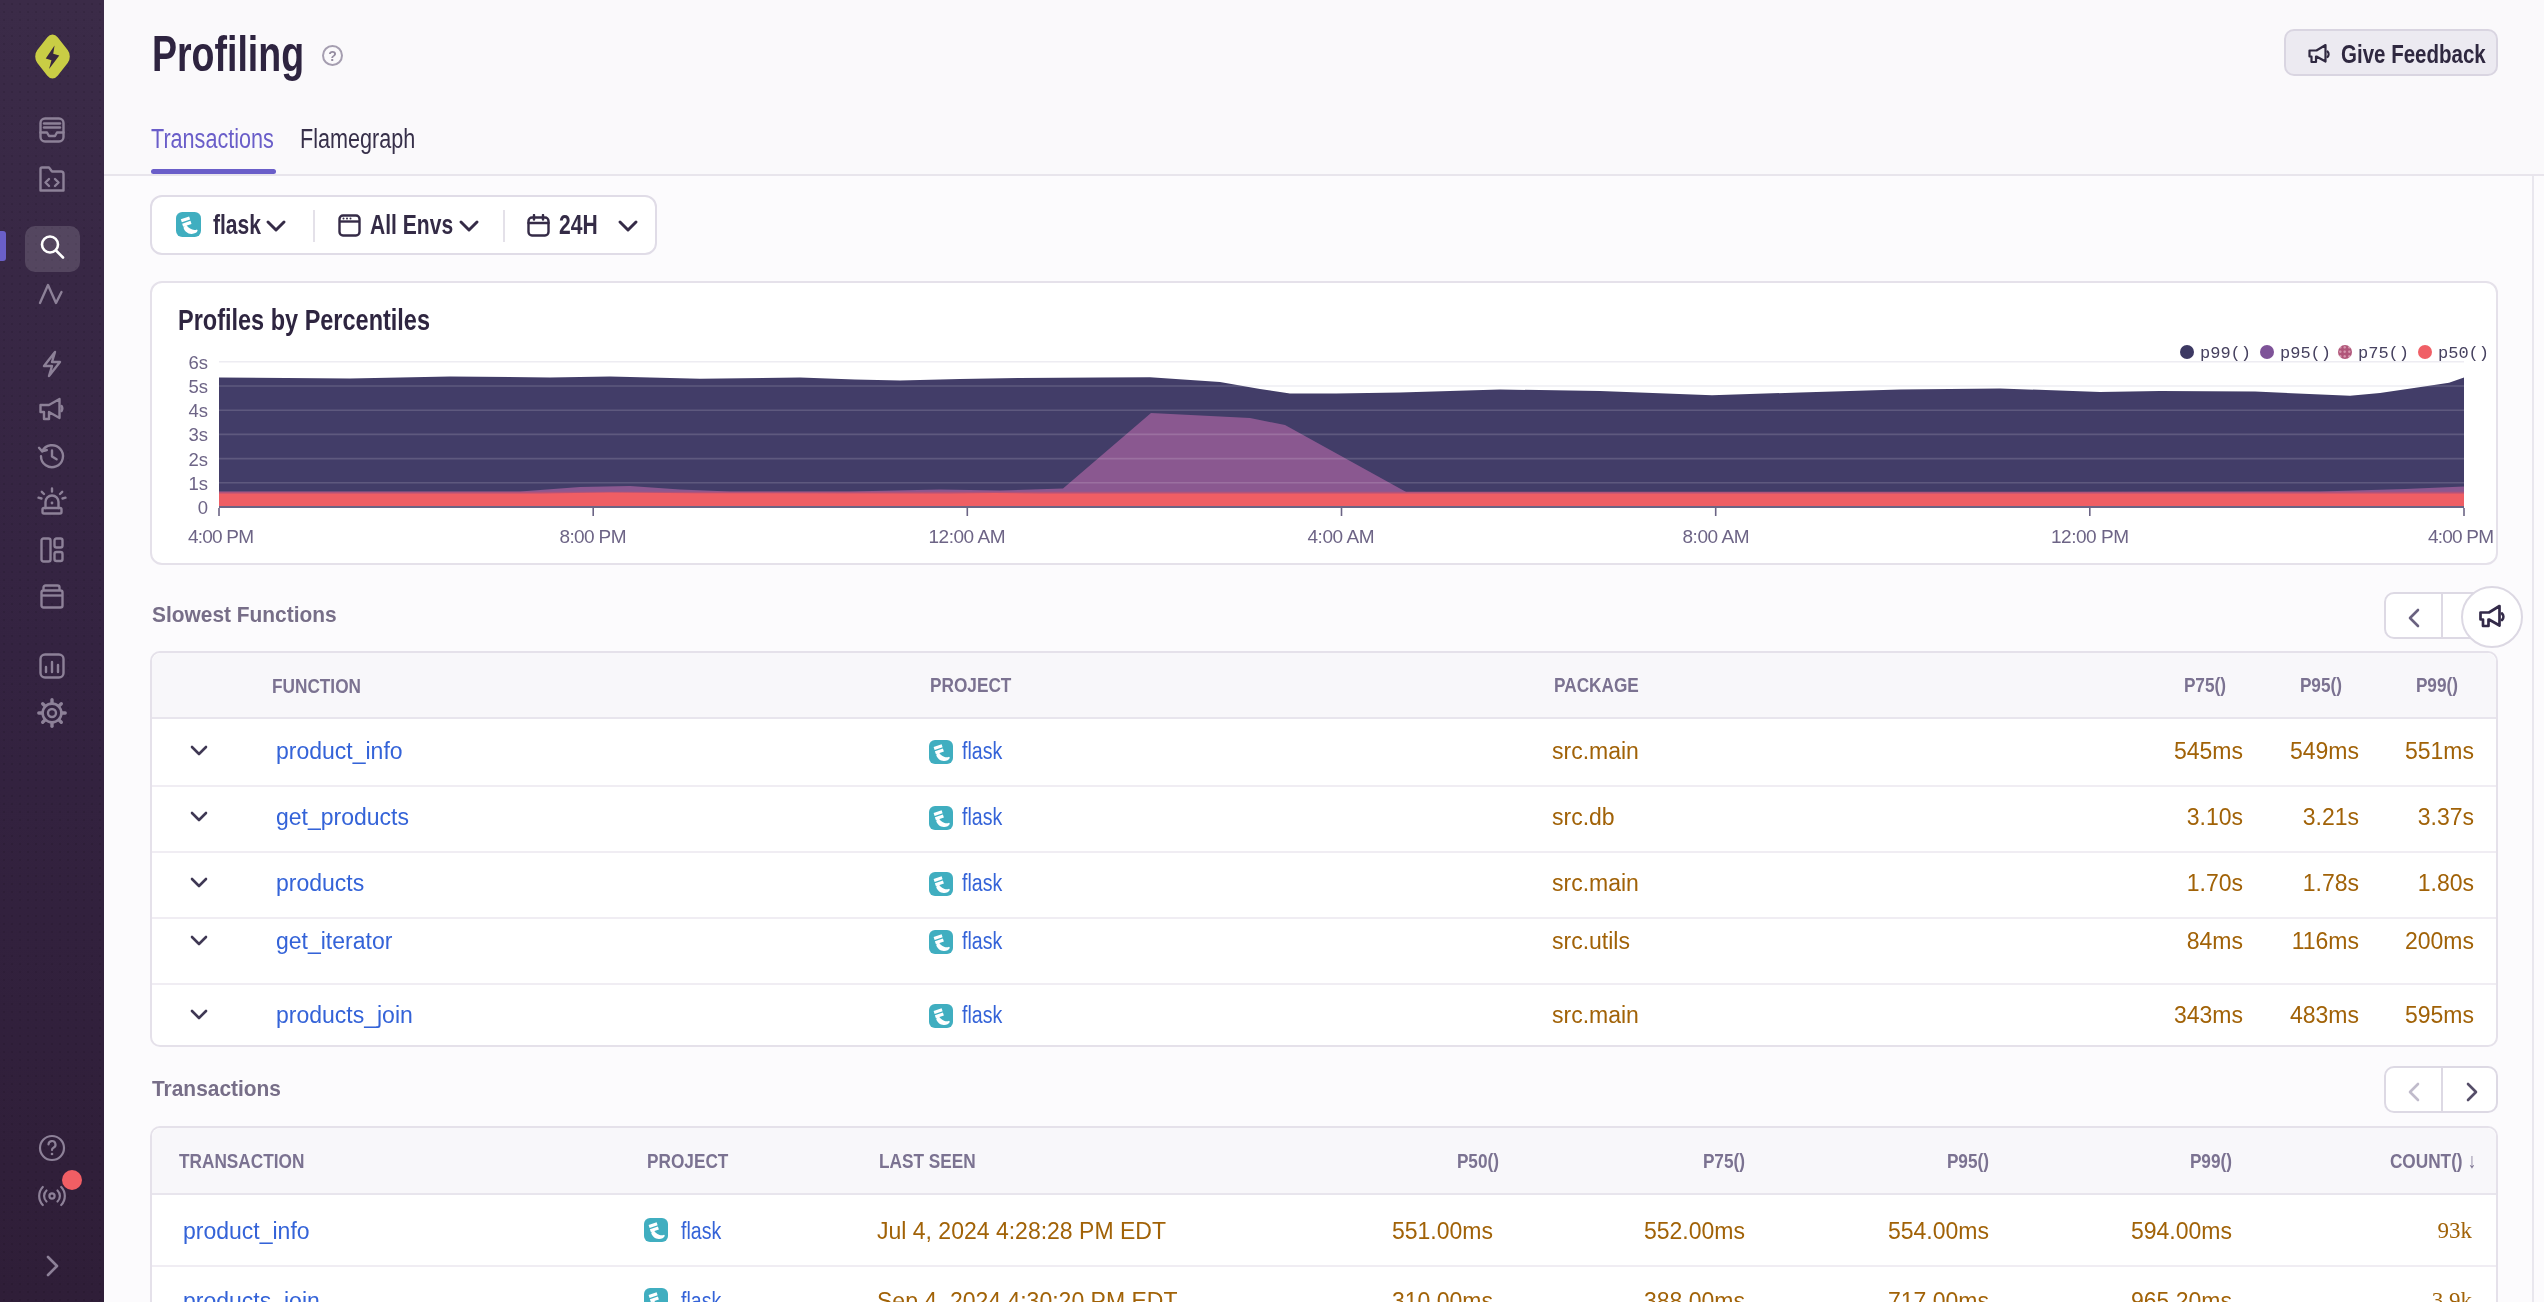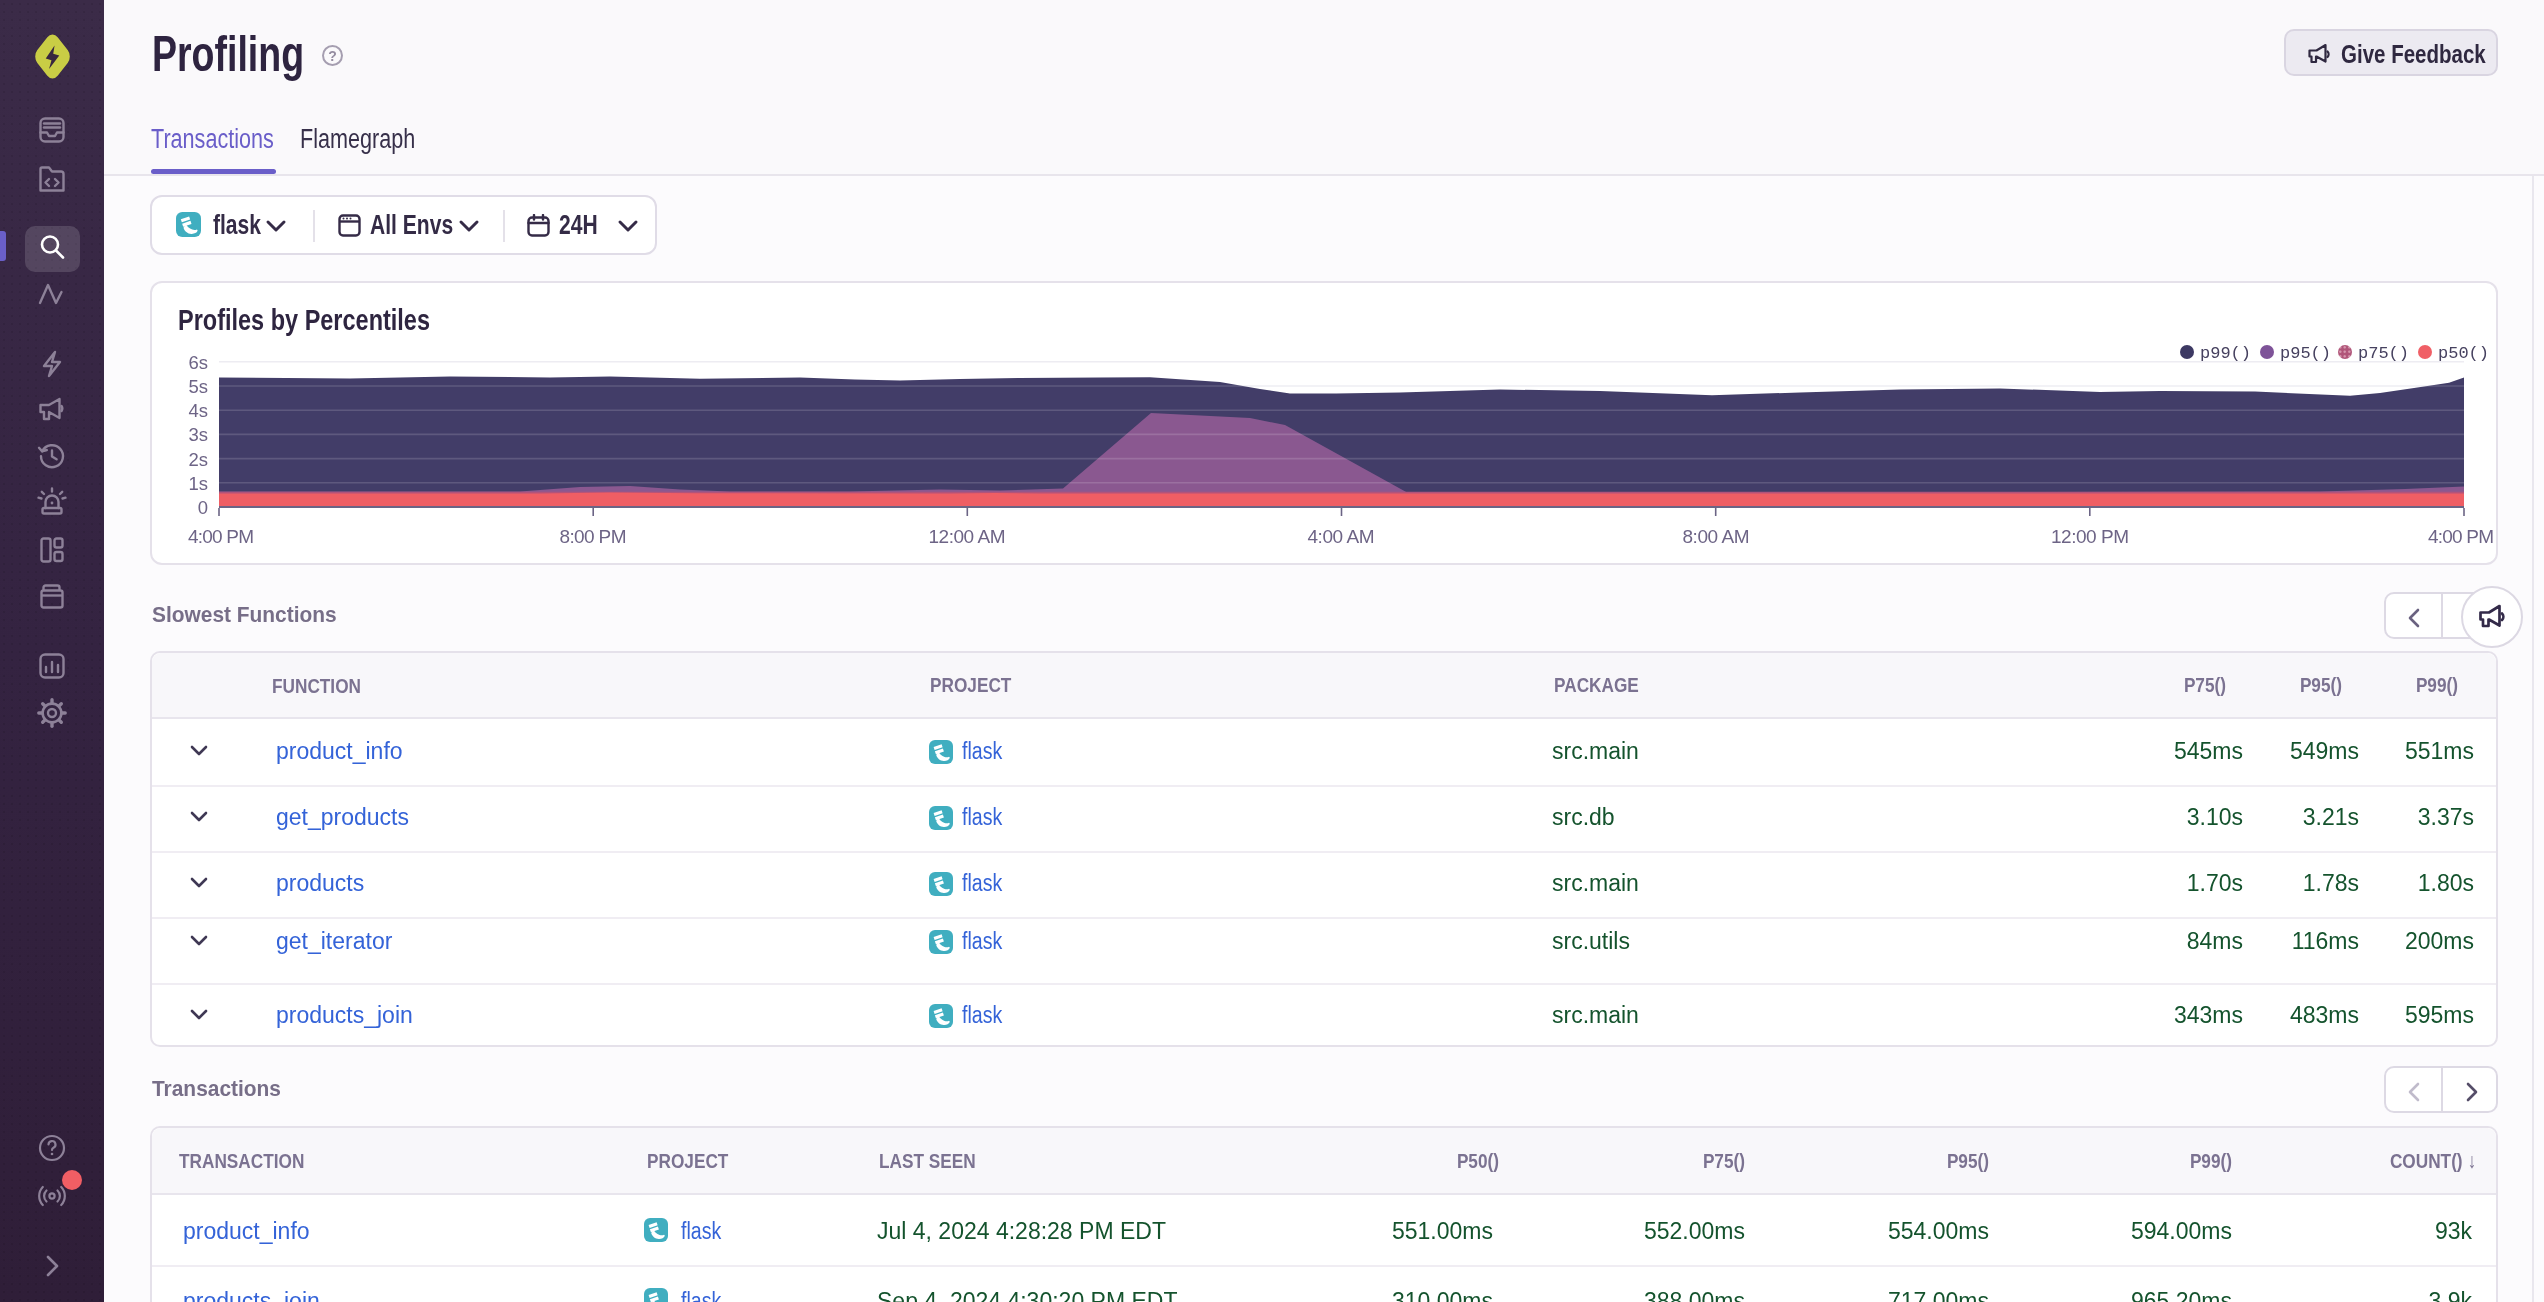--- a/index.html
+++ b/index.html
@@ -39,42 +39,42 @@
   
   .sechead { position:absolute; font-size:22px; font-weight:700; color:#776e88; transform:scaleX(0.95); transform-origin:0 50%; white-space:nowrap; }
   
   .pager { position:absolute; width:114px; height:47px; background:#fff; border:2px solid #ddd9e4; border-radius:10px; }
   .pager .mid { position:absolute; left:55px; top:0; width:2px; height:100%; background:#ddd9e4; }
   
   .table { position:absolute; left:150px; width:2348px; background:#fff; border:2px solid #e5e1ea; border-radius:10px; }
   .thead { position:absolute; left:0; top:0; width:100%; background:#f8f7fa; border-bottom:2px solid #e8e5ed; border-radius:9px 9px 0 0; }
   .th { position:absolute; font-size:21px; font-weight:700; color:#7b7291; transform:scaleX(0.82); transform-origin:0 50%; white-space:nowrap; }
   .th.r { text-align:right; transform-origin:100% 50%; }
-  .cell { position:absolute; font-size:23px; color:#14532d; white-space:nowrap; }
+  .cell { position:absolute; font-size:23px; color:#a16207; white-space:nowrap; }
   .pfx { transform:scaleX(0.85); transform-origin:0 50%; }
   .cell.r { text-align:right; }
   .link { color:#3463d8; }
   .rowline { position:absolute; left:0; width:100%; height:2px; background:#f0edf3; }
   .sfrow { position:absolute; left:0; width:100%; height:66px; }
   .txrow { position:absolute; left:0; width:100%; height:70px; }
   .sfrow .cell { top:19px; }
   .txrow .cell { top:23px; }
   .sfrow .fn { left:124px; }
   .sfrow .pfx, .txrow .pfx { }
   .sfrow .pkg { left:1400px; }
   .sfrow .v1 { left:1891px; width:200px; }
   .sfrow .v2 { left:2007px; width:200px; }
   .sfrow .v3 { left:2122px; width:200px; }
   .txrow .tfn { left:31px; }
   .txrow .dt { left:725px; }
   .txrow .w1 { left:1141px; width:200px; }
   .txrow .w2 { left:1393px; width:200px; }
   .txrow .w3 { left:1637px; width:200px; }
   .txrow .w4 { left:1880px; width:200px; }
-  .txrow .w5 { left:2120px; width:200px; }
+  .txrow .w5 { left:2120px; width:200px;font-family:Liberation Serif, serif; }
   .chev { position:absolute; left:38px; top:26px; }
 </style>
 </head>
 <body>
 <div id="page">
   <svg width="0" height="0" style="position:absolute">
     <defs>
       <g id="flasksym">
         <rect width="24" height="24" rx="6" fill="#40aec0"></rect>
         <path d="M4.6 6.9 L12.6 4.2 L13.6 7.2 L5.6 9.9 Z" fill="#fff"></path>

